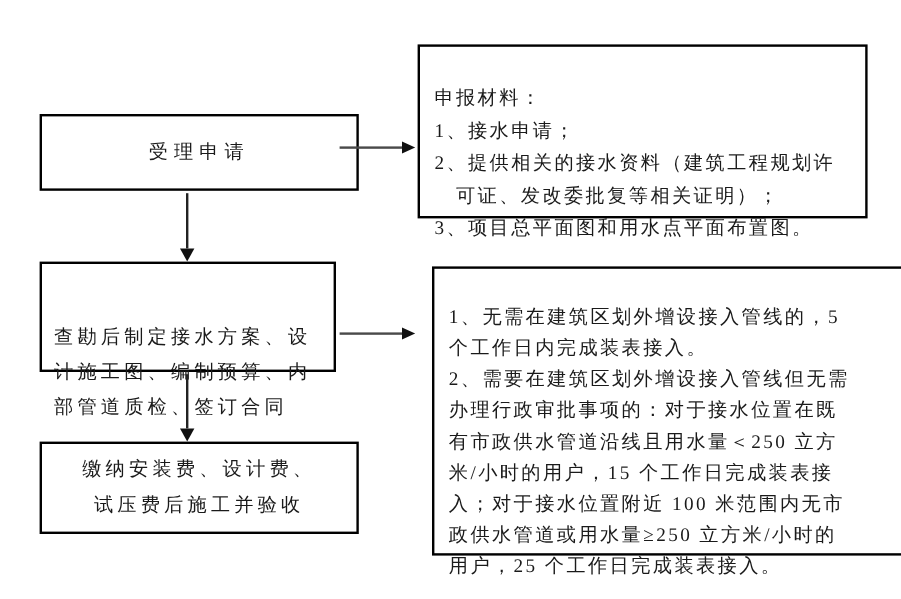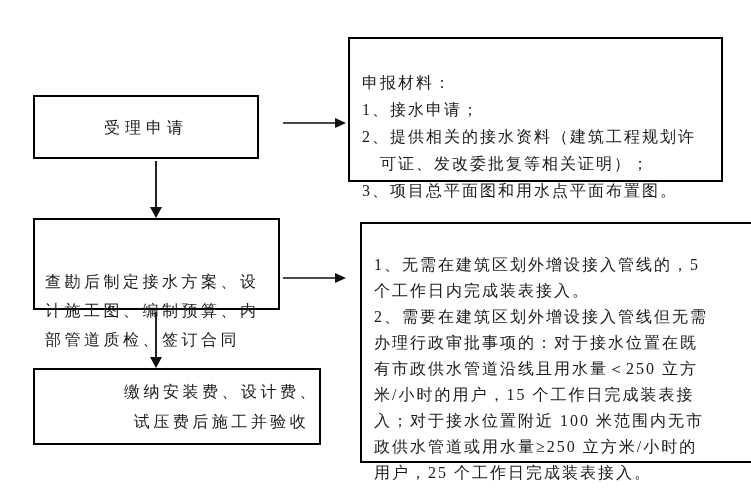--- a/index.html
+++ b/index.html
@@ -20,23 +20,23 @@
     white-space:pre-line;
   }
   .step{
     letter-spacing:3.5px;
     line-height:29px;
   }
   .step-center{
     display:flex;align-items:center;justify-content:center;
     text-align:center;
   }
-  .box1{left:33px;top:95px;width:226px;height:64px;letter-spacing:5px;}
+  .box1{left:33px;top:95px;width:266px;height:64px;letter-spacing:5px;}
   .box2{left:33px;top:218px;width:247px;height:92px;padding:18px 10px;}
-  .box3{left:33px;top:368px;width:288px;height:77px;line-height:30px;justify-content:flex-end;}
+  .box3{left:33px;top:368px;width:266px;height:77px;line-height:30px;}
   .note{
     font-size:16px;
     letter-spacing:2px;
     padding:3px 12px;
   }
   .note1{left:348px;top:37px;width:375px;height:145px;line-height:27px;}
   .note2{left:360px;top:222px;width:427px;height:241px;line-height:26px;padding-top:2px;}
 
   
   .arrow-h{position:absolute;width:63px;height:10px;}

